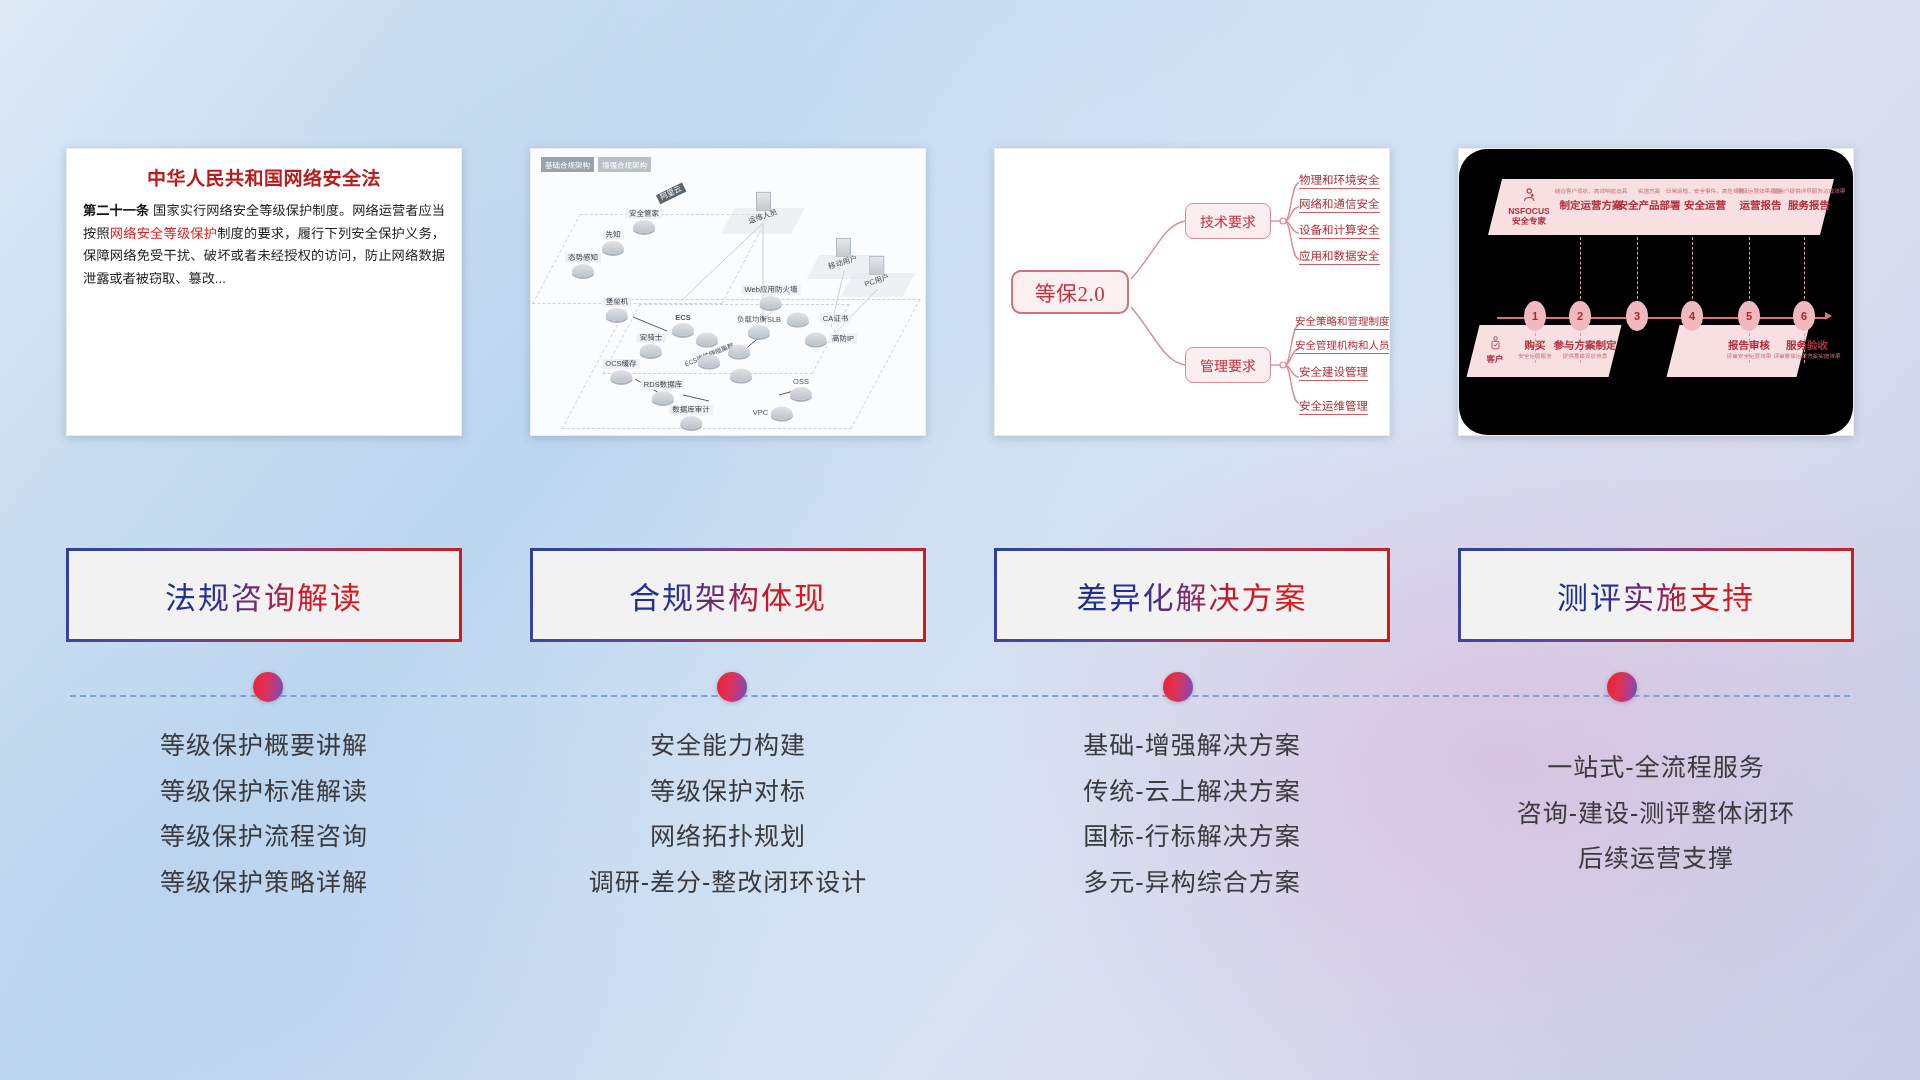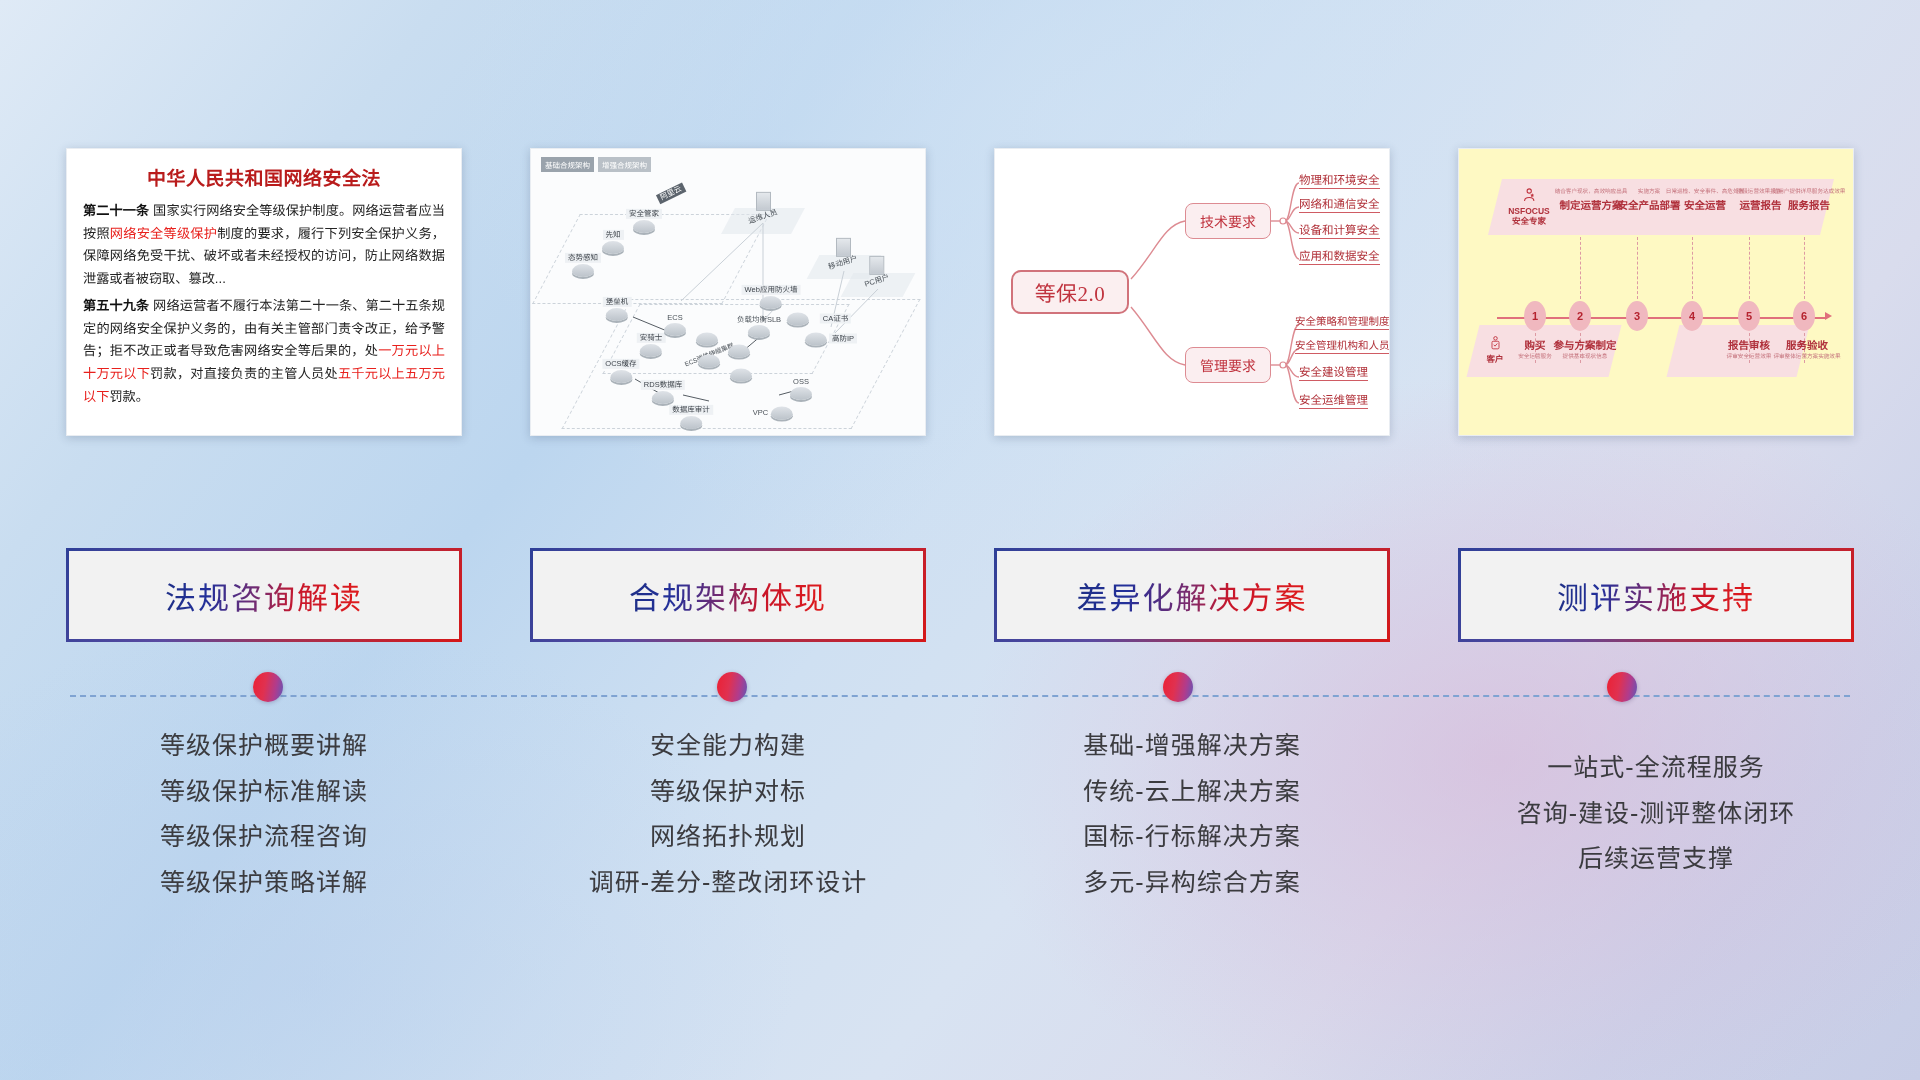--- a/index.html
+++ b/index.html
@@ -119,21 +119,21 @@
   }
   .mind-leaf {
     position: absolute;
     font-size: 11.5px; color: #b03038; white-space: nowrap;
     border-bottom: 1.6px solid #cf5b63;
     padding-bottom: 1px;
     font-family: "Liberation Serif", "DejaVu Serif", serif;
   }
 
   
-  .nsf { width: 100%; height: 100%; background: #fef9c3; position: relative; }
+  .nsf { width: 100%; height: 100%; background: #000000; position: relative; border-radius: 28px; }
   .nsf-band {
     position: absolute;
     background: #f8dfe2;
     transform: skewX(-14deg);
   }
   .nsf-axis {
     position: absolute; left: 38px; top: 168px; width: 330px; height: 1.6px;
     background: #e0707c;
   }
   .nsf-arrow {
@@ -225,23 +225,20 @@
 
 <div id="stage">
 
   <div class="cards">
 
     <div class="card">
       <div class="law">
         <div class="law-title">中华人民共和国网络安全法</div>
         <p>
           <b>第二十一条</b><span> 国家实行网络安全等级保护制度。网络运营者应当按照</span><span class="hl">网络安全等级保护</span><span>制度的要求，履行下列安全保护义务，保障网络免受干扰、破坏或者未经授权的访问，防止网络数据泄露或者被窃取、篡改...</span>
-        </p>
-        <p>
-          <b>第五十九条</b><span> 网络运营者不履行本法第二十一条、第二十五条规定的网络安全保护义务的，由有关主管部门责令改正，给予警告；拒不改正或者导致危害网络安全等后果的，处</span><span class="hl">一万元以上十万元以下</span><span>罚款，对直接负责的主管人员处</span><span class="hl">五千元以上五万元以下</span><span>罚款。</span>
         </p>
       </div>
     </div>
 
     <div class="card">
       <div class="arch">
 
         <div class="arch-tabs">
           <span class="arch-tab">基础合规架构</span>
           <span class="arch-tab alt">增强合规架构</span>
@@ -288,21 +285,21 @@
             <span class="disc"></span>
         </div>
         <div class="node" style="left:86px; top:160px;">
           <span class="lbl">堡垒机</span>
             <span class="disc"></span>
         </div>
         <div class="node" style="left:120px; top:196px;">
           <span class="lbl">安骑士</span>
             <span class="disc"></span>
         </div>
-        <div class="node" style="left:144px; top:176px;">
+        <div class="node" style="left:152px; top:176px;font-weight:bold;">
           <span class="lbl plain">ECS</span>
             <span class="disc"></span>
         </div>
         <div class="node" style="left:90px; top:222px;">
           <span class="lbl">OCS缓存</span>
             <span class="disc"></span>
         </div>
         <div class="node" style="left:132px; top:243px;">
           <span class="lbl">RDS数据库</span>
             <span class="disc"></span>
@@ -391,21 +388,21 @@
         <div class="mind-branch" style="left:190px; top:54px;">技术要求</div>
         <div class="mind-leaf" style="left:304px; top:22px;">物理和环境安全</div>
         <div class="mind-leaf" style="left:304px; top:46px;">网络和通信安全</div>
         <div class="mind-leaf" style="left:304px; top:72px;">设备和计算安全</div>
         <div class="mind-leaf" style="left:304px; top:98px;">应用和数据安全</div>
 
         <div class="mind-branch" style="left:190px; top:198px;">管理要求</div>
         <div class="mind-leaf" style="left:300px; top:164px; font-size:10.5px;">安全策略和管理制度</div>
         <div class="mind-leaf" style="left:300px; top:188px; font-size:10.5px;">安全管理机构和人员</div>
         <div class="mind-leaf" style="left:304px; top:214px;">安全建设管理</div>
-        <div class="mind-leaf" style="left:304px; top:242px;">安全运维管理</div>
+        <div class="mind-leaf" style="left:304px; top:248px;">安全运维管理</div>
       </div>
     </div>
 
     <div class="card">
       <div class="nsf">
 
         <div class="nsf-band" style="left:36px; top:30px; width:332px; height:56px;"></div>
         <div class="nsf-band" style="left:14px; top:172px; width:142px; height:52px; top:176px;"></div>
         <div class="nsf-band" style="left:214px; top:176px; width:130px; height:52px;"></div>
 

